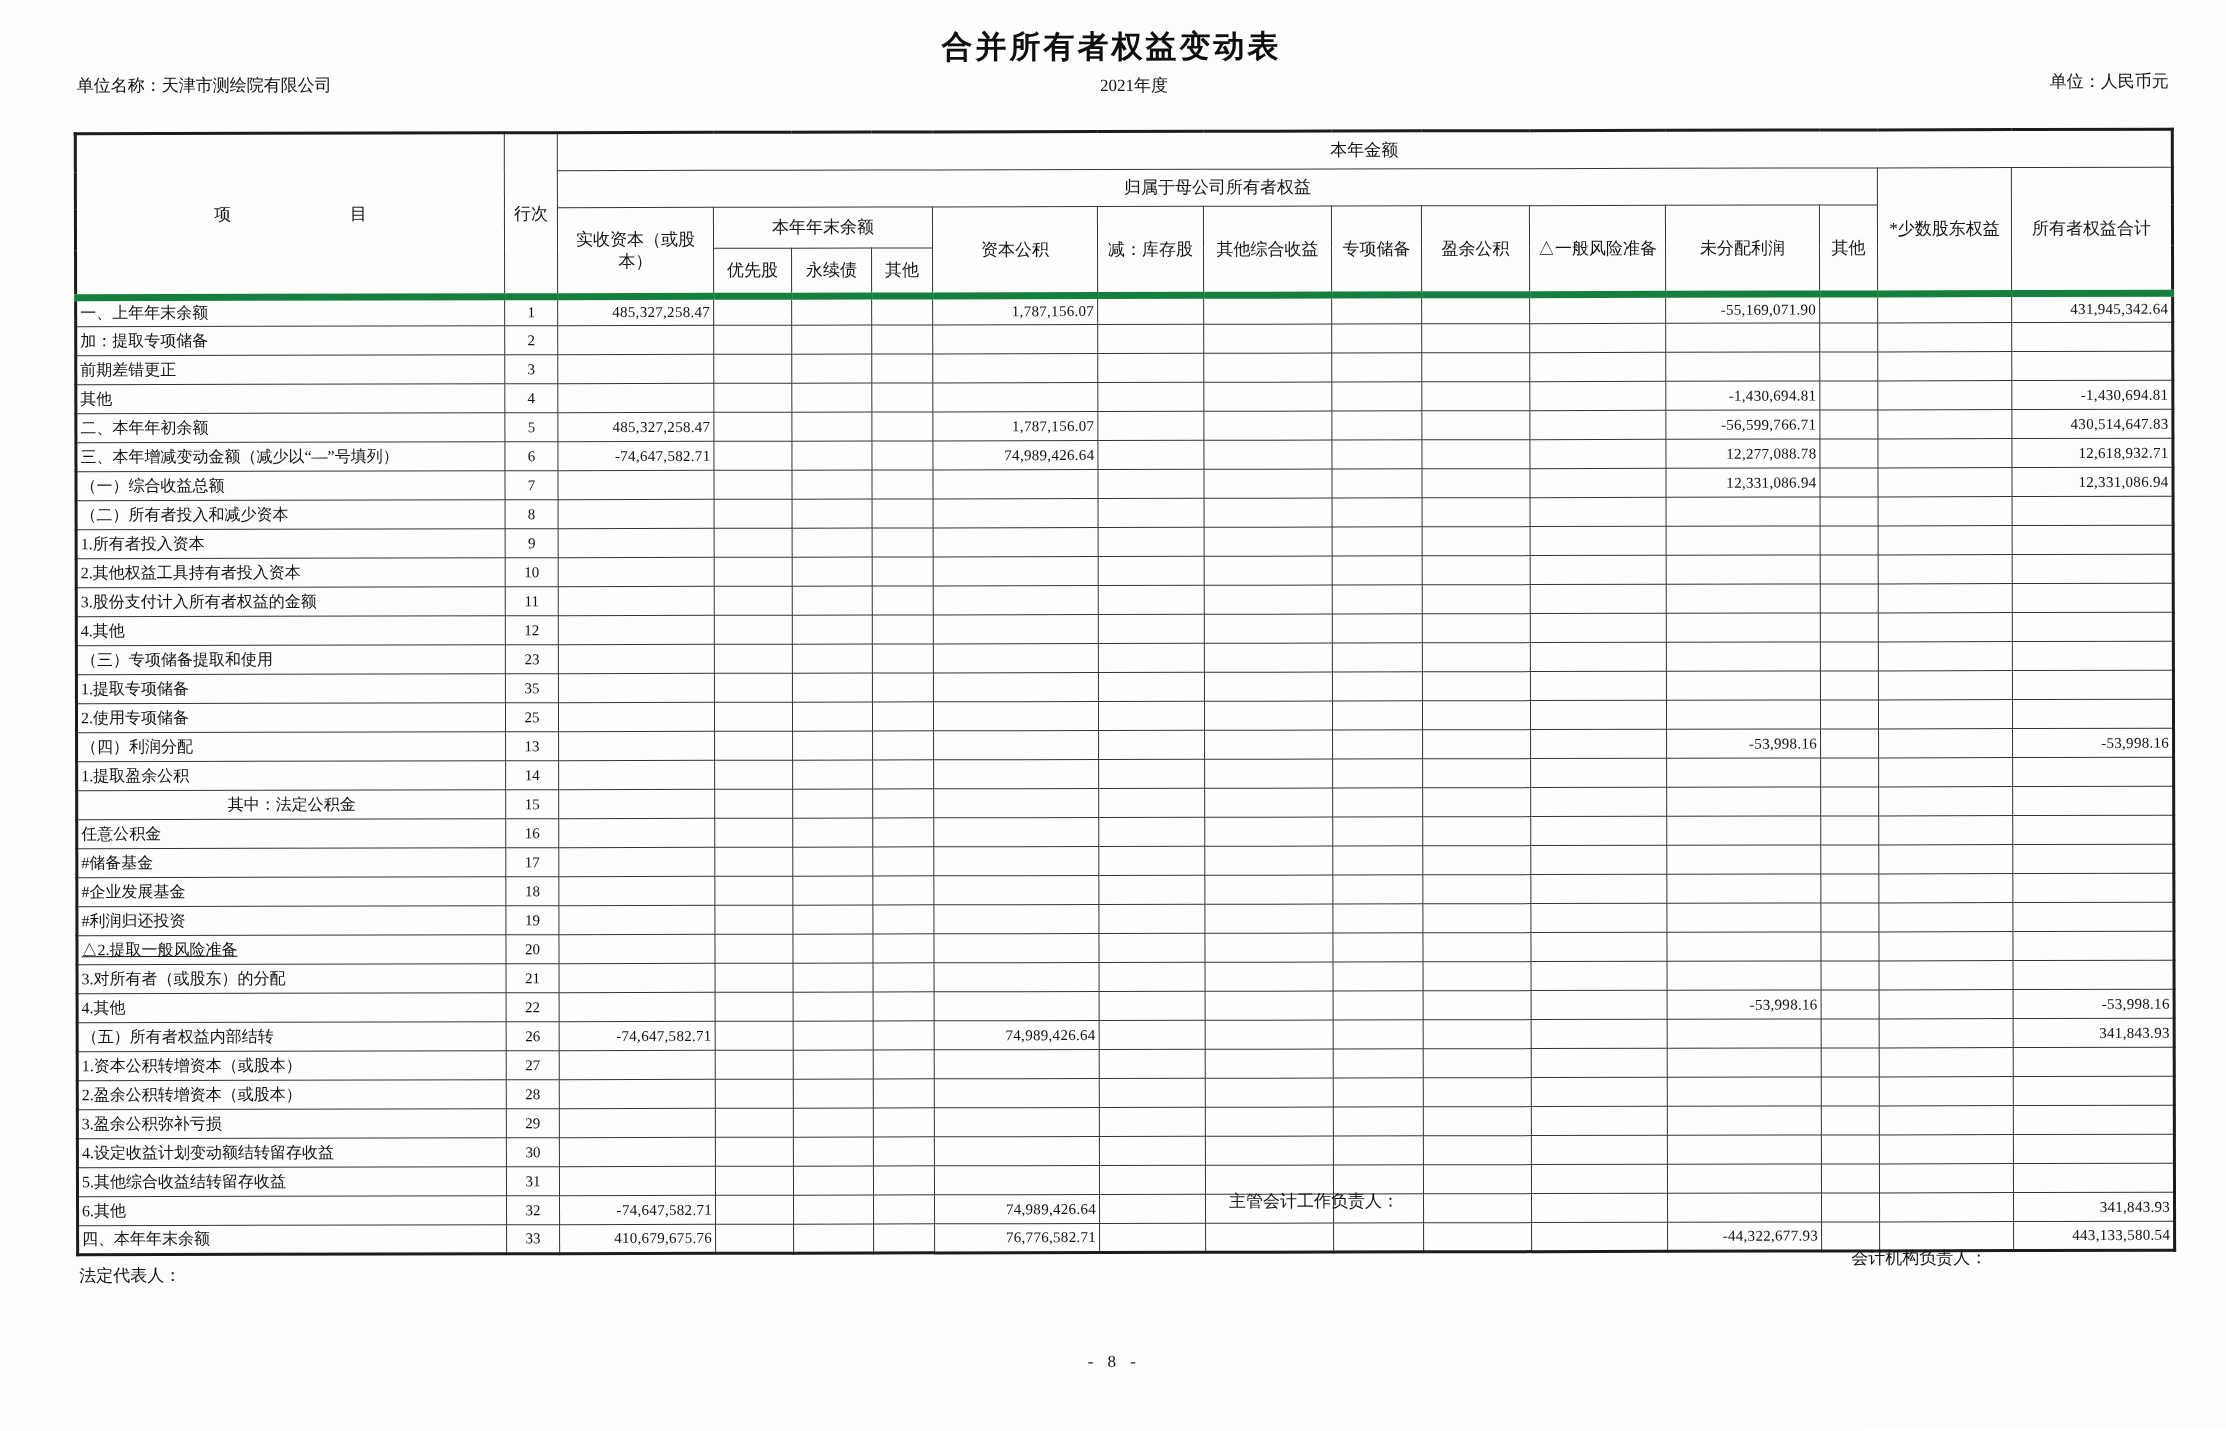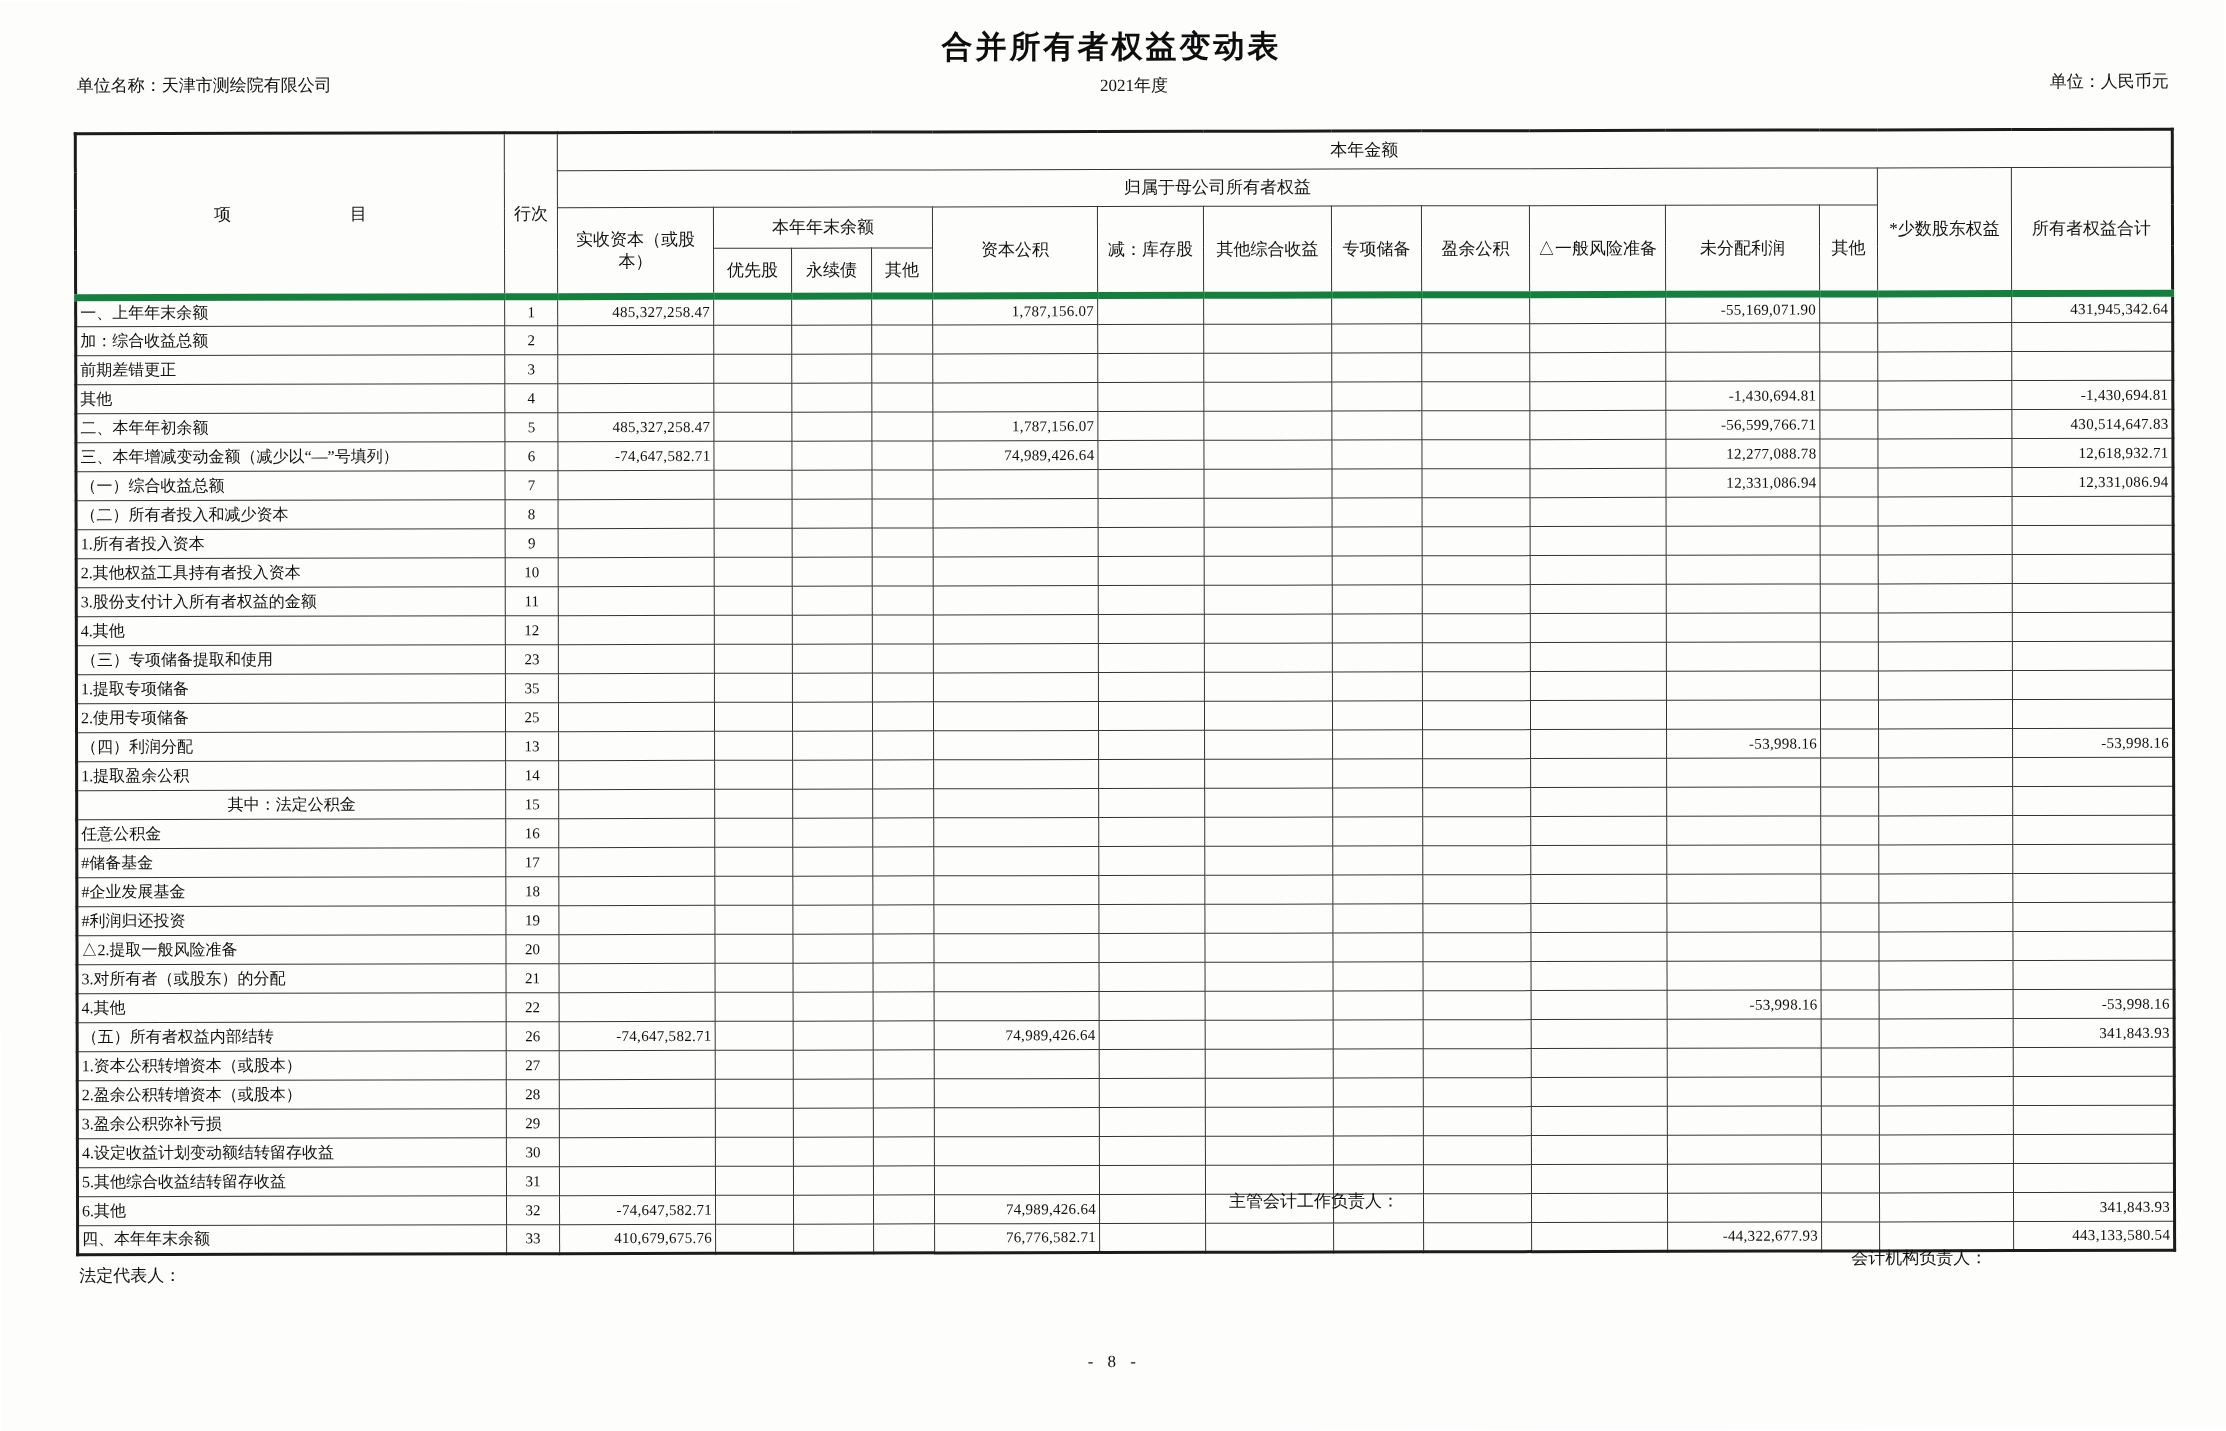--- a/index.html
+++ b/index.html
@@ -33,21 +33,21 @@
   thead tr.h2 th { height:36px; }
   thead tr.h3 th { height:40px; }
   thead tr.h4 th { height:44px; }
   thead th.hdr-bottom { border-bottom:2px solid #1c1c1c; }
   tbody tr { height:29px; }
   tbody tr:first-child td { border-top:7px solid #15803d; }
   td.item { font-size:16px; white-space:nowrap; color:#121212; }
   td.no   { font-size:15px; text-align:center; }
   td.val  { font-size:15px; text-align:right; padding-right:12px; white-space:nowrap; letter-spacing:0.3px; }
   .ind0 { padding-left:6px; }
-  .ind1 { padding-left:22px; }
+  .ind1 { padding-left:22px;text-decoration:underline; }
   .ind2 { padding-left:48px; }
   .ind3 { padding-left:64px;text-align:center; }
   .ind4 { padding-left:88px; }
   .ind5 { padding-left:132px; }
 
   .signatures { position:absolute; left:0; top:0; width:100%; font-size:17px; }
   .sig-legal { position:absolute; left:78px;  top:1262px; }
   .sig-chief { position:absolute; left:1228px; top:1190px; }
   .sig-dept  { position:absolute; left:1850px; top:1248px; }
   .page-num  { position:absolute; left:50%; top:1352px; transform:translateX(-50%);
@@ -127,21 +127,21 @@
           <td class="val"></td>
           <td class="val"></td>
           <td class="val"></td>
           <td class="val"></td>
           <td class="val">-55,169,071.90</td>
           <td class="val"></td>
           <td class="val"></td>
           <td class="val">431,945,342.64</td>
         </tr>
         <tr>
-          <td class="item ind2">加：综合收益总额</td>
+          <td class="item ind2">加：提取专项储备</td>
           <td class="no">2</td>
           <td class="val"></td>
           <td class="val"></td>
           <td class="val"></td>
           <td class="val"></td>
           <td class="val"></td>
           <td class="val"></td>
           <td class="val"></td>
           <td class="val"></td>
           <td class="val"></td>

